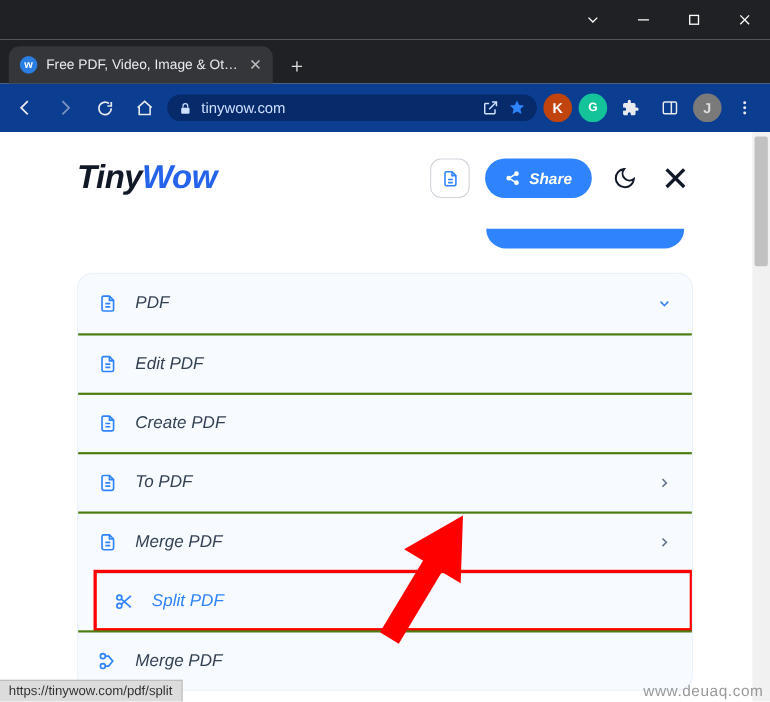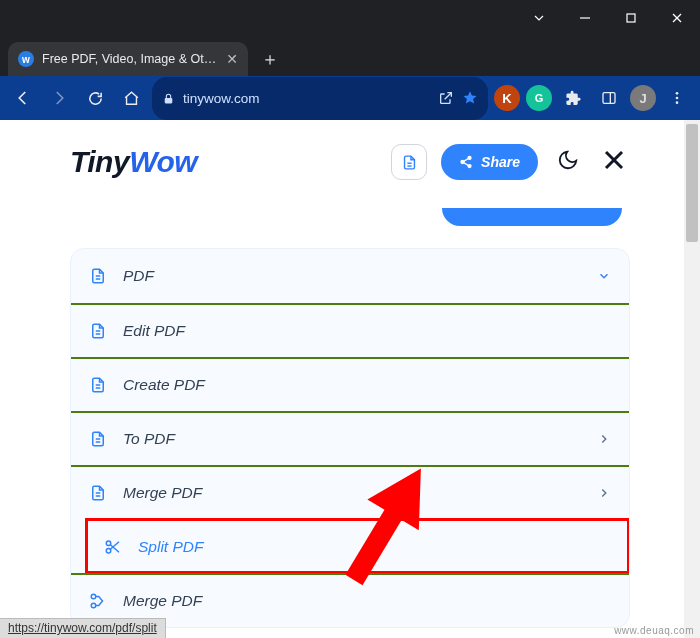--- a/index.html
+++ b/index.html
@@ -16,59 +16,59 @@
   .tab { height: 34px; background: #35363a; border-radius: 10px 10px 0 0; display: flex; align-items: center; padding: 0 10px; width: 240px; color: #e8eaed; font-size: 12.5px; gap: 8px; }
   .tab .favicon { width: 16px; height: 16px; border-radius: 50%; background: #2a7de1; display: flex; align-items: center; justify-content: center; color: #fff; font-size: 10px; font-weight: bold; }
   .tab .title { flex: 1; white-space: nowrap; overflow: hidden; text-overflow: ellipsis; }
   .tab .tab-x { color: #bbb; font-size: 14px; }
   .newtab { width: 28px; height: 28px; color: #ddd; display: flex; align-items: center; justify-content: center; font-size: 18px; margin-bottom: 3px; }
 
   
   .toolbar { height: 44px; background: #0b3d91; display: flex; align-items: center; padding: 0 8px; gap: 6px; color: #e8eaed; }
   .tbtn { width: 30px; height: 30px; display: flex; align-items: center; justify-content: center; color: #e8eaed; border-radius: 50%; }
   .tbtn.disabled { opacity: 0.5; }
-  .address { flex: 1; height: 43px; background: #072a6a; border-radius: 15px; display: flex; align-items: center; padding: 0 10px; gap: 8px; color: #cfe0ff; font-size: 13.5px; }
+  .address { flex: 1; height: 24px; background: #072a6a; border-radius: 15px; display: flex; align-items: center; padding: 0 10px; gap: 8px; color: #cfe0ff; font-size: 13.5px; }
   .address .lock { color: #cfe0ff; }
   .address .url { flex: 1; }
   .ext-icon { width: 26px; height: 26px; border-radius: 50%; display: flex; align-items: center; justify-content: center; font-size: 13px; font-weight: bold; }
   .ext-k { background: #c1440e; color: #fff; }
   .ext-g { background: #15c39a; color: #fff; font-size: 11px; }
   .ext-j { background: #7a7a7a; color: #ddd; }
 
   
   .viewport { position: relative; height: 518px; background: #fff; overflow: hidden; }
   .vscroll { position: absolute; right: 0; top: 0; bottom: 0; width: 16px; background: #f1f1f1; }
   .vscroll .thumb { position: absolute; right: 2px; top: 4px; width: 12px; height: 118px; background: #c1c1c1; border-radius: 2px; }
 
   .page { padding: 24px 70px 0 70px; font-style: italic; }
   .header { display: flex; align-items: center; justify-content: space-between; margin-bottom: 28px; }
   .logo { font-size: 30px; font-weight: 800; color: #111827; letter-spacing: -0.5px; }
   .logo .wow { color: #2563eb; }
-  .header-actions { display: flex; gap: 14px; }
+  .header-actions { display: flex; align-items: center; gap: 14px; }
   .doc-btn { width: 36px; height: 36px; border: 1.5px solid #d1d5db; border-radius: 10px; display: flex; align-items: center; justify-content: center; color: #2563eb; }
   .share-btn { height: 36px; padding: 0 18px; background: #2f83fc; color: #fff; border-radius: 18px; display: flex; align-items: center; gap: 8px; font-weight: 600; font-size: 14px; }
   .hicon { width: 32px; height: 32px; display: flex; align-items: center; justify-content: center; color: #111827; }
 
   .partial-btn { margin-left: auto; width: 180px; height: 18px; background: #2f83fc; border-radius: 0 0 22px 22px; margin-right: 8px; margin-bottom: 22px; }
 
   .card { background: #f7fbff; border: 1px solid #eaf1fb; border-radius: 14px; overflow: hidden; }
   .row { display: flex; align-items: center; height: 54px; padding: 0 18px; gap: 14px; color: #334155; font-size: 15.5px; border-top: 2px solid #4d7c0f; position: relative; }
   .row:first-child { border-top: none; }
   .row .ricon { color: #2f83fc; width: 20px; display: flex; align-items: center; }
   .row .chev { margin-left: auto; color: #3b82f6; font-size: 16px; }
   .row.active { color: #2f83fc; }
   .row.highlight { outline: 3px solid #ff0000; outline-offset: -2px; margin-left: 15px; }
 
   
   .arrow { position: absolute; left: 330px; top: 320px; width: 120px; height: 160px; pointer-events: none; }
 
   
-  .statusbar { position: absolute; left: 0; bottom: 0; height: 20px; background: #dcdcdc; padding: 2px 8px; color: #333; font-size: 12px; border-top: 1px solid #bbb; border-right: 1px solid #bbb; text-decoration: underline; }
-
-  .watermark { position: absolute; right: 6px; bottom: 2px; color: #999; font-size: 10px; letter-spacing: 0.5px; }
+  .statusbar { position: absolute; left: 0; bottom: 0; height: 20px; background: #dcdcdc; padding: 2px 8px; color: #333; font-size: 12px; border-top: 1px solid #bbb; border-right: 1px solid #bbb; }
+
+  .watermark { position: absolute; right: 6px; bottom: 2px; color: #999; font-size: 14px; letter-spacing: 0.5px; }
 
   svg { display: block; }
 </style>
 </head>
 <body>
 
 <div class="titlebar">
   <div class="win-btn">
       <svg viewBox="0 0 12 12" stroke="#fff" stroke-width="1.2" fill="none">
         <path d="M2 4 L6 8 L10 4"></path>

